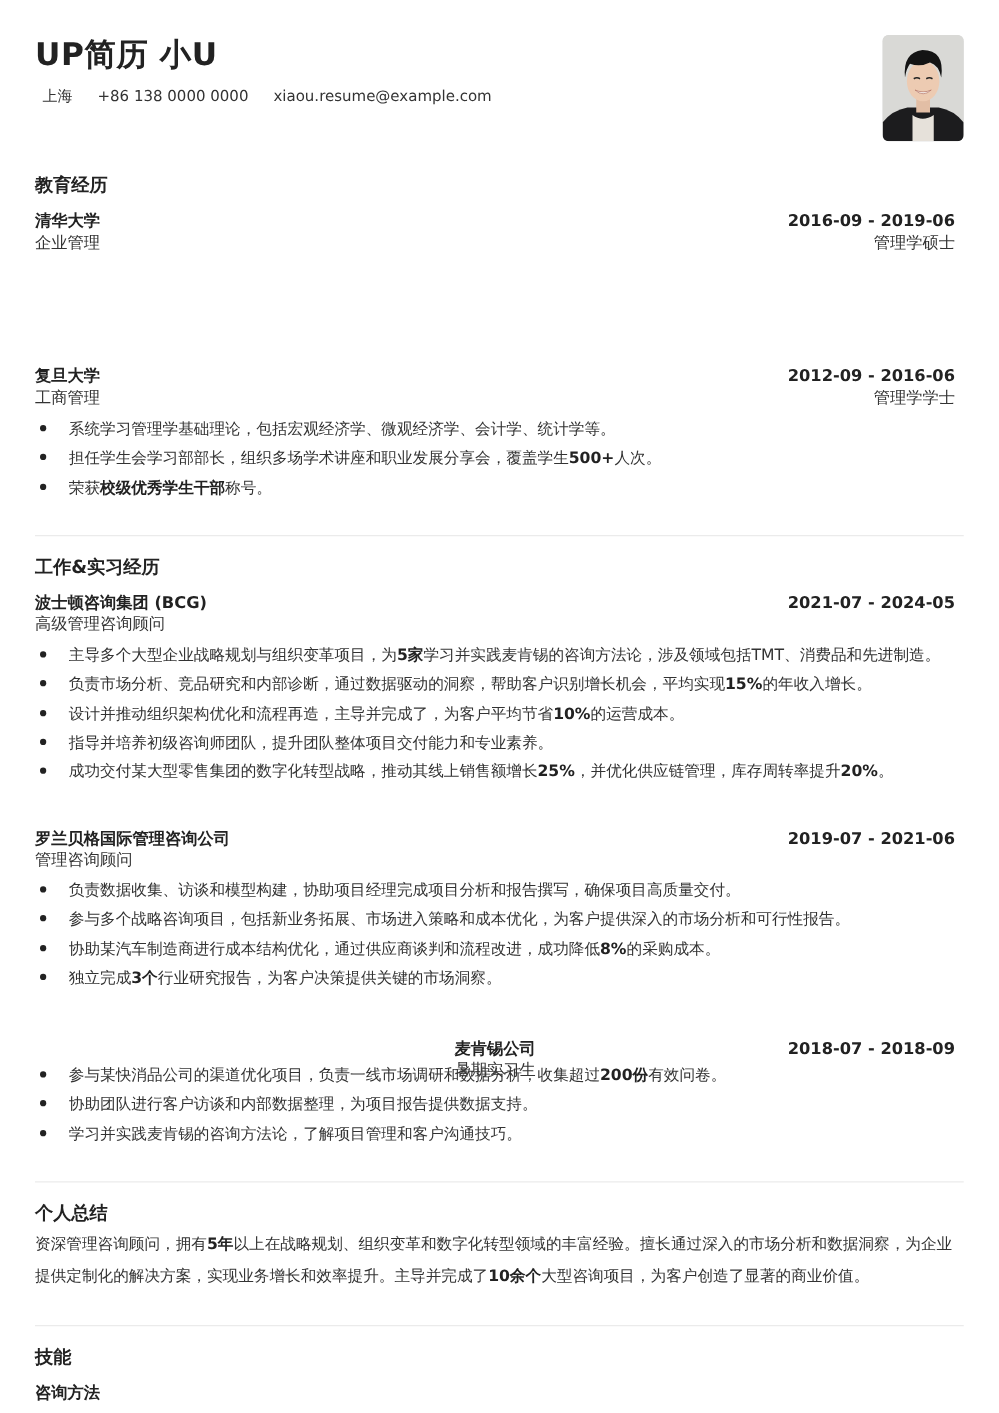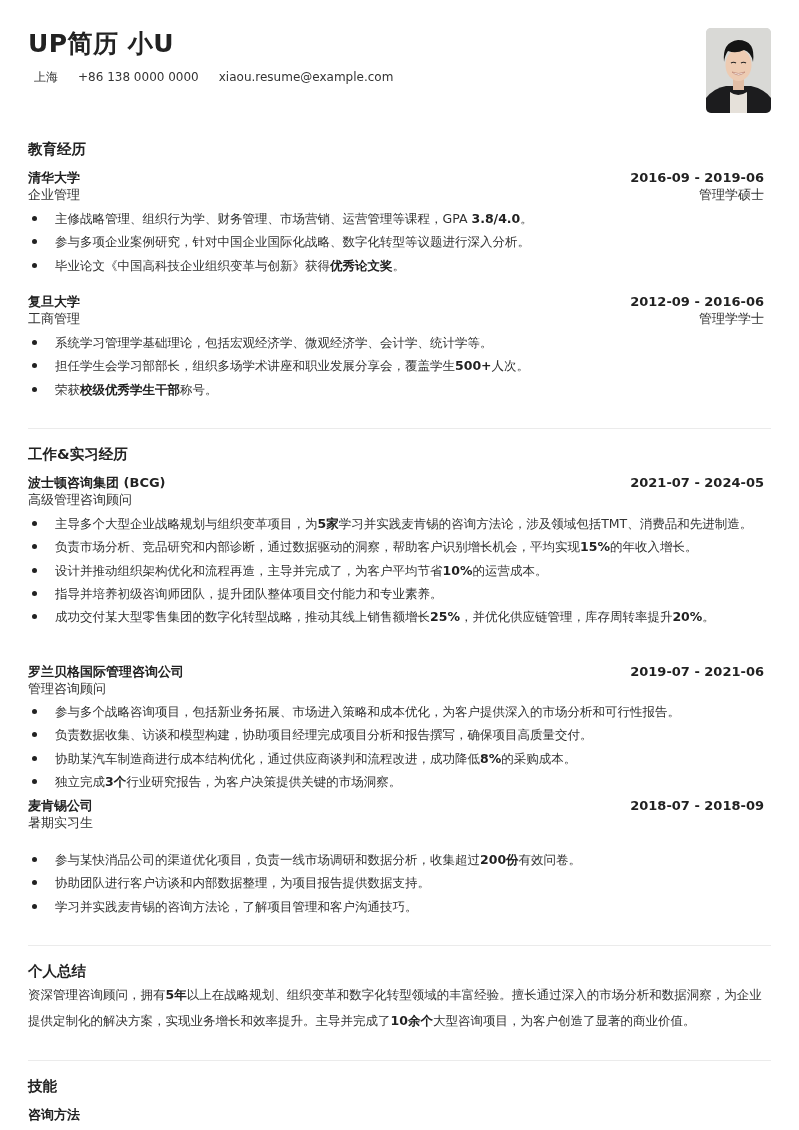--- a/index.html
+++ b/index.html
@@ -69,25 +69,20 @@
   </div>
 
   <div class="section-title" style="top:139px;">教育经历</div>
 
   <div class="entry-head" style="top:170px;">
     <div class="entry-title">清华大学</div>
     <div class="entry-sub">企业管理</div>
     <div class="entry-date">2016-09 - 2019-06</div>
     <div class="entry-degree">管理学硕士</div>
   </div>
-  <ul class="bullets" style="top:210px;">
-    <li><span>主修战略管理、组织行为学、财务管理、市场营销、运营管理等课程，GPA </span><b>3.8/4.0</b><span>。</span></li>
-    <li><span>参与多项企业案例研究，针对中国企业国际化战略、数字化转型等议题进行深入分析。</span></li>
-    <li><span>毕业论文《中国高科技企业组织变革与创新》获得</span><b>优秀论文奖</b><span>。</span></li>
-  </ul>
 
   <div class="entry-head" style="top:294px;">
     <div class="entry-title">复旦大学</div>
     <div class="entry-sub">工商管理</div>
     <div class="entry-date">2012-09 - 2016-06</div>
     <div class="entry-degree">管理学学士</div>
   </div>
   <ul class="bullets" style="top:334px;">
     <li><span>系统学习管理学基础理论，包括宏观经济学、微观经济学、会计学、统计学等。</span></li>
     <li><span>担任学生会学习部部长，组织多场学术讲座和职业发展分享会，覆盖学生</span><b>500+</b><span>人次。</span></li>
@@ -110,27 +105,27 @@
     <li><span>指导并培养初级咨询师团队，提升团队整体项目交付能力和专业素养。</span></li>
     <li><span>成功交付某大型零售集团的数字化转型战略，推动其线上销售额增长</span><b>25%</b><span>，并优化供应链管理，库存周转率提升</span><b>20%</b><span>。</span></li>
   </ul>
 
   <div class="entry-head" style="top:664px;">
     <div class="entry-title">罗兰贝格国际管理咨询公司</div>
     <div class="entry-sub">管理咨询顾问</div>
     <div class="entry-date">2019-07 - 2021-06</div>
   </div>
   <ul class="bullets" style="top:703px;">
+    <li><span>负责数据收集、访谈和模型构建，协助项目经理完成项目分析和报告撰写，确保项目高质量交付。</span></li>
     <li><span>参与多个战略咨询项目，包括新业务拓展、市场进入策略和成本优化，为客户提供深入的市场分析和可行性报告。</span></li>
-    <li><span>负责数据收集、访谈和模型构建，协助项目经理完成项目分析和报告撰写，确保项目高质量交付。</span></li>
     <li><span>协助某汽车制造商进行成本结构优化，通过供应商谈判和流程改进，成功降低</span><b>8%</b><span>的采购成本。</span></li>
     <li><span>独立完成</span><b>3个</b><span>行业研究报告，为客户决策提供关键的市场洞察。</span></li>
   </ul>
 
-  <div class="entry-head" style="top:798px;">
+  <div class="entry-head" style="top:832px;text-align:center;">
     <div class="entry-title">麦肯锡公司</div>
     <div class="entry-sub">暑期实习生</div>
     <div class="entry-date">2018-07 - 2018-09</div>
   </div>
   <ul class="bullets" style="top:851px;">
     <li><span>参与某快消品公司的渠道优化项目，负责一线市场调研和数据分析，收集超过</span><b>200份</b><span>有效问卷。</span></li>
     <li><span>协助团队进行客户访谈和内部数据整理，为项目报告提供数据支持。</span></li>
     <li><span>学习并实践麦肯锡的咨询方法论，了解项目管理和客户沟通技巧。</span></li>
   </ul>
 

